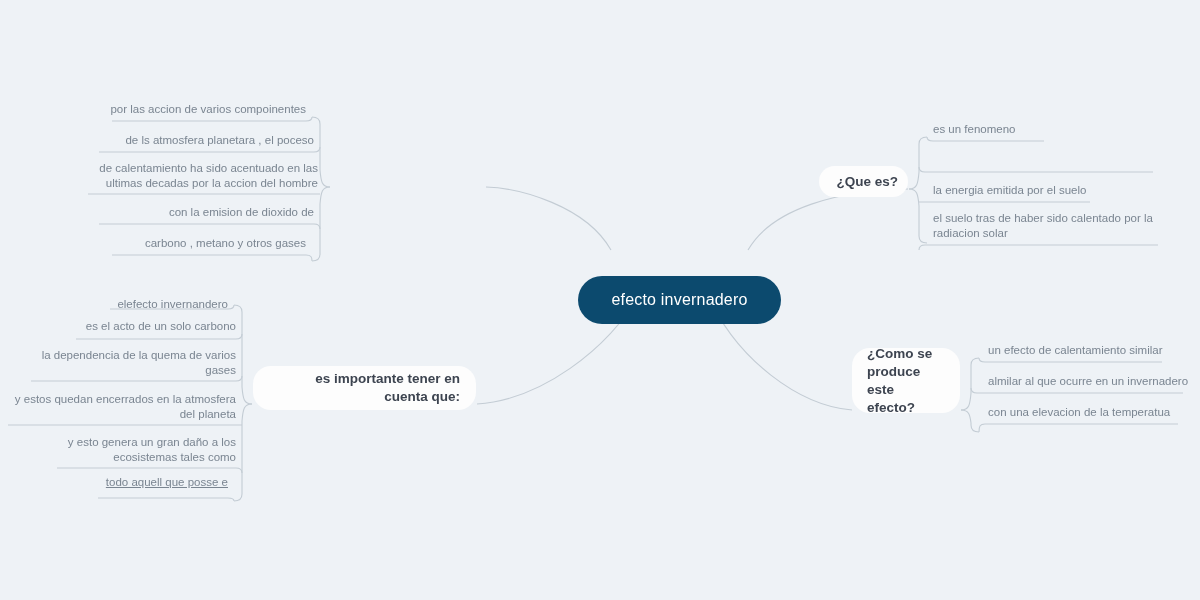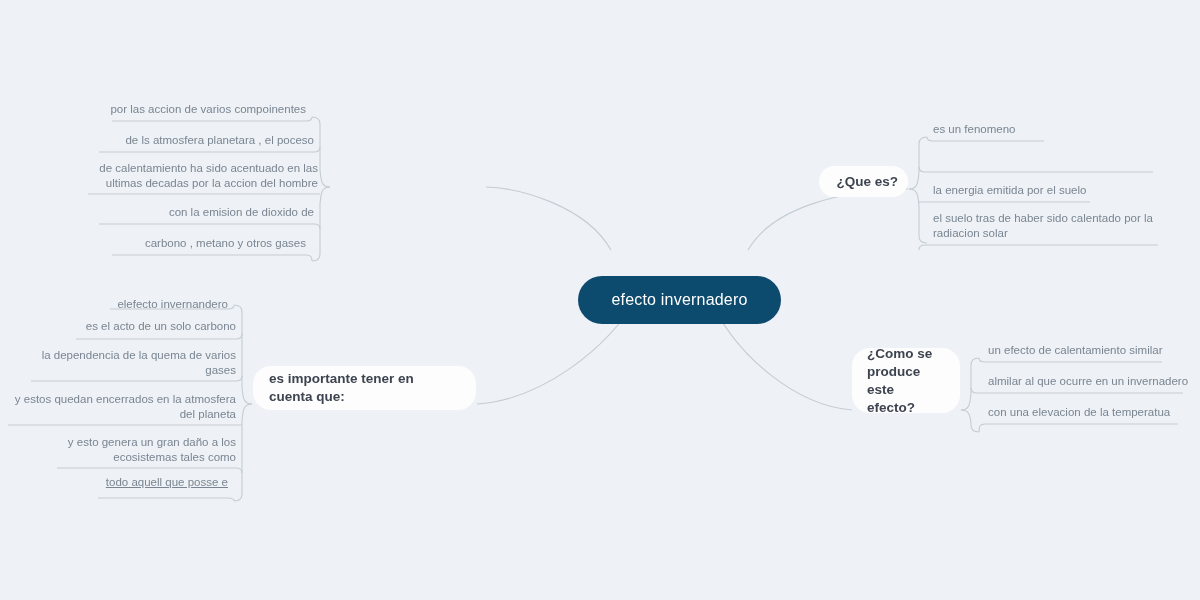--- a/index.html
+++ b/index.html
@@ -55,21 +55,21 @@
     font-weight: bold;
     font-size: 13.5px;
     line-height: 18px;
     display: flex;
     align-items: center;
     box-sizing: border-box;
     z-index: 5;
   }
   .branch-node.b1 { left: 331px; top: 161px; width: 155px; height: 34px; justify-content: center; padding: 0 10px; }
   .branch-node.b2 { left: 819px; top: 166px; width: 89px;  height: 31px; justify-content: flex-end; padding: 0 10px; }
-  .branch-node.b3 { left: 253px; top: 366px; width: 223px; height: 44px; justify-content: flex-start; padding: 0 16px; }
+  .branch-node.b3 { left: 253px; top: 366px; width: 223px; height: 44px; justify-content: flex-start; padding: 0 16px; text-align: right; }
   .branch-node.b4 { left: 852px; top: 348px; width: 108px; height: 65px; justify-content: flex-start; padding: 0 15px; }
 
   
   .sub-item {
     position: absolute;
     color: #7a8591;
     font-size: 11.5px;
     line-height: 15px;
     z-index: 4;
     box-sizing: border-box;

